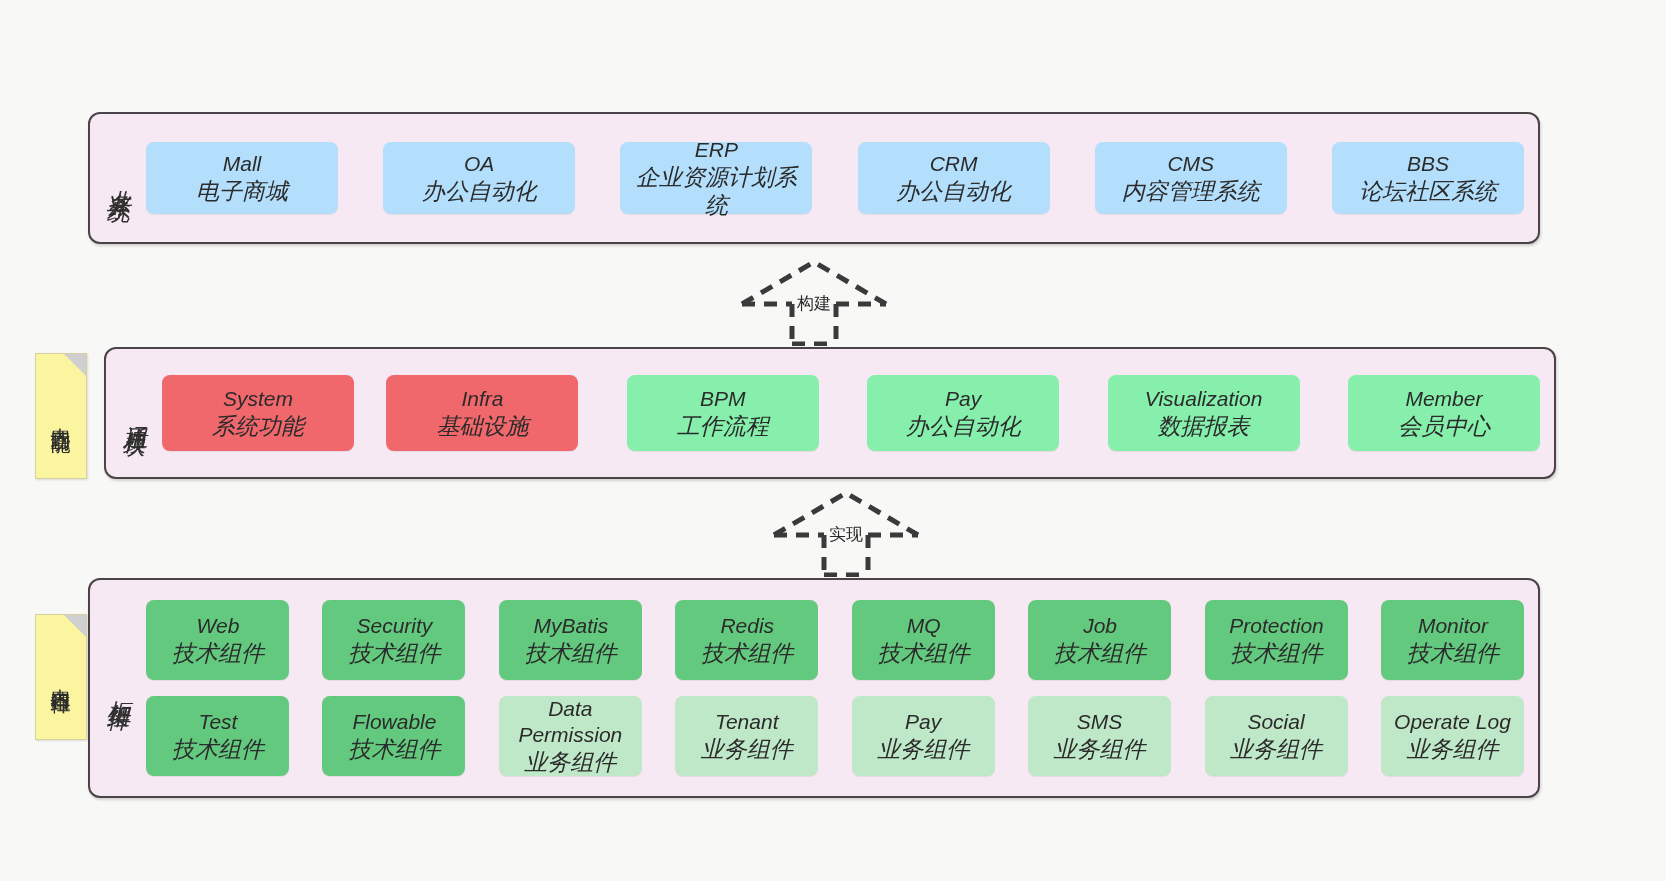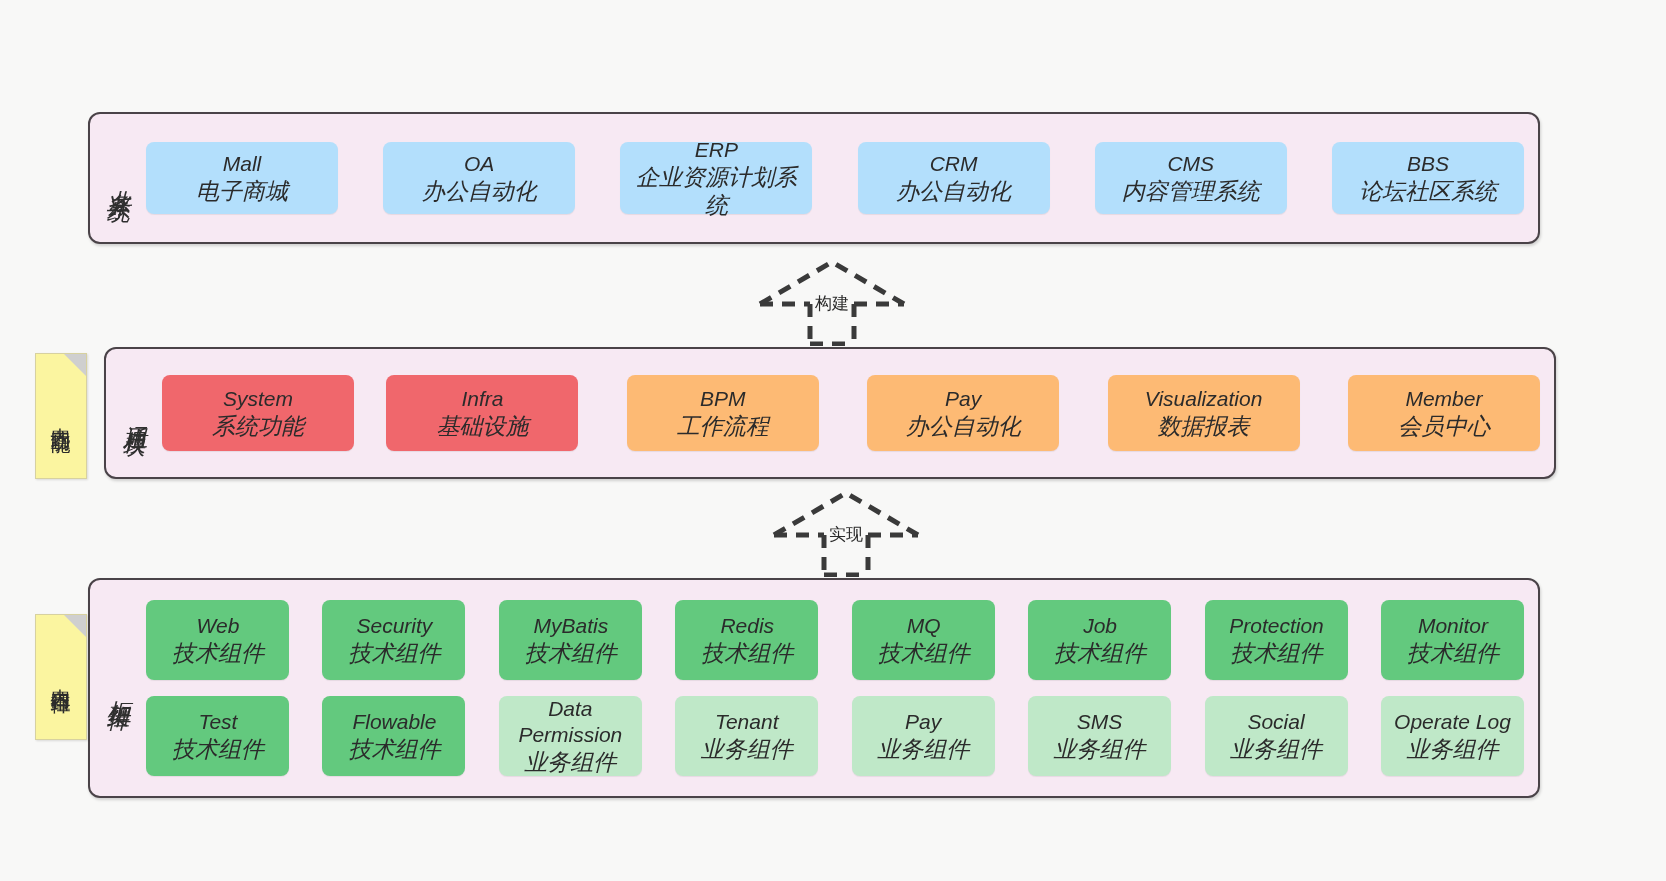--- a/index.html
+++ b/index.html
@@ -73,21 +73,21 @@
     color: #2b2b2b;
     line-height: 1.22;
     padding: 4px 6px;
     box-shadow: 0 1px 1px rgba(0,0,0,0.07);
   }
   .card .t1 { font-size: 21px; }
   .card .t2 { font-size: 23px; }
 
   .c-blue       { background: #b3dffc; }
   .c-red        { background: #f0676c; }
-  .c-pink       { background: #fdba74; margin-left: 16px; }
+  .c-pink       { background: #86efac; margin-left: 16px; }
   .c-green      { background: #63c97e; padding-left: 7px; }
   .c-lightgreen { background: #bfe8c8; }
 
   
   #layer-business { left: 88px; top: 112px; width: 1452px; height: 132px; }
   #layer-business .card { width: 192px; height: 72px; }
   #layer-business .layer-body { padding-left: 0; }
 
   
   #layer-modules { left: 104px; top: 347px; width: 1452px; height: 132px; }
@@ -130,21 +130,21 @@
   .arrow-group svg { display: block; }
   .arrow-label {
     position: absolute;
     font-size: 17px;
     color: #2b2b2b;
     background: transparent;
     white-space: nowrap;
     left: 50%;
     transform: translateX(-50%);
   }
-  #arrow-build { left: 752px; top: 256px; width: 160px; height: 90px; font-family: Liberation Serif, serif; }
+  #arrow-build { left: 734px; top: 256px; width: 160px; height: 90px; font-family: Liberation Serif, serif; }
   #arrow-build .arrow-label { top: 36px; }
   #arrow-impl  { left: 766px; top: 487px; width: 160px; height: 90px; }
   #arrow-impl  .arrow-label { top: 36px; }
 </style>
 </head>
 <body>
 
 <div class="canvas">
 
   <div class="layer" id="layer-business">

